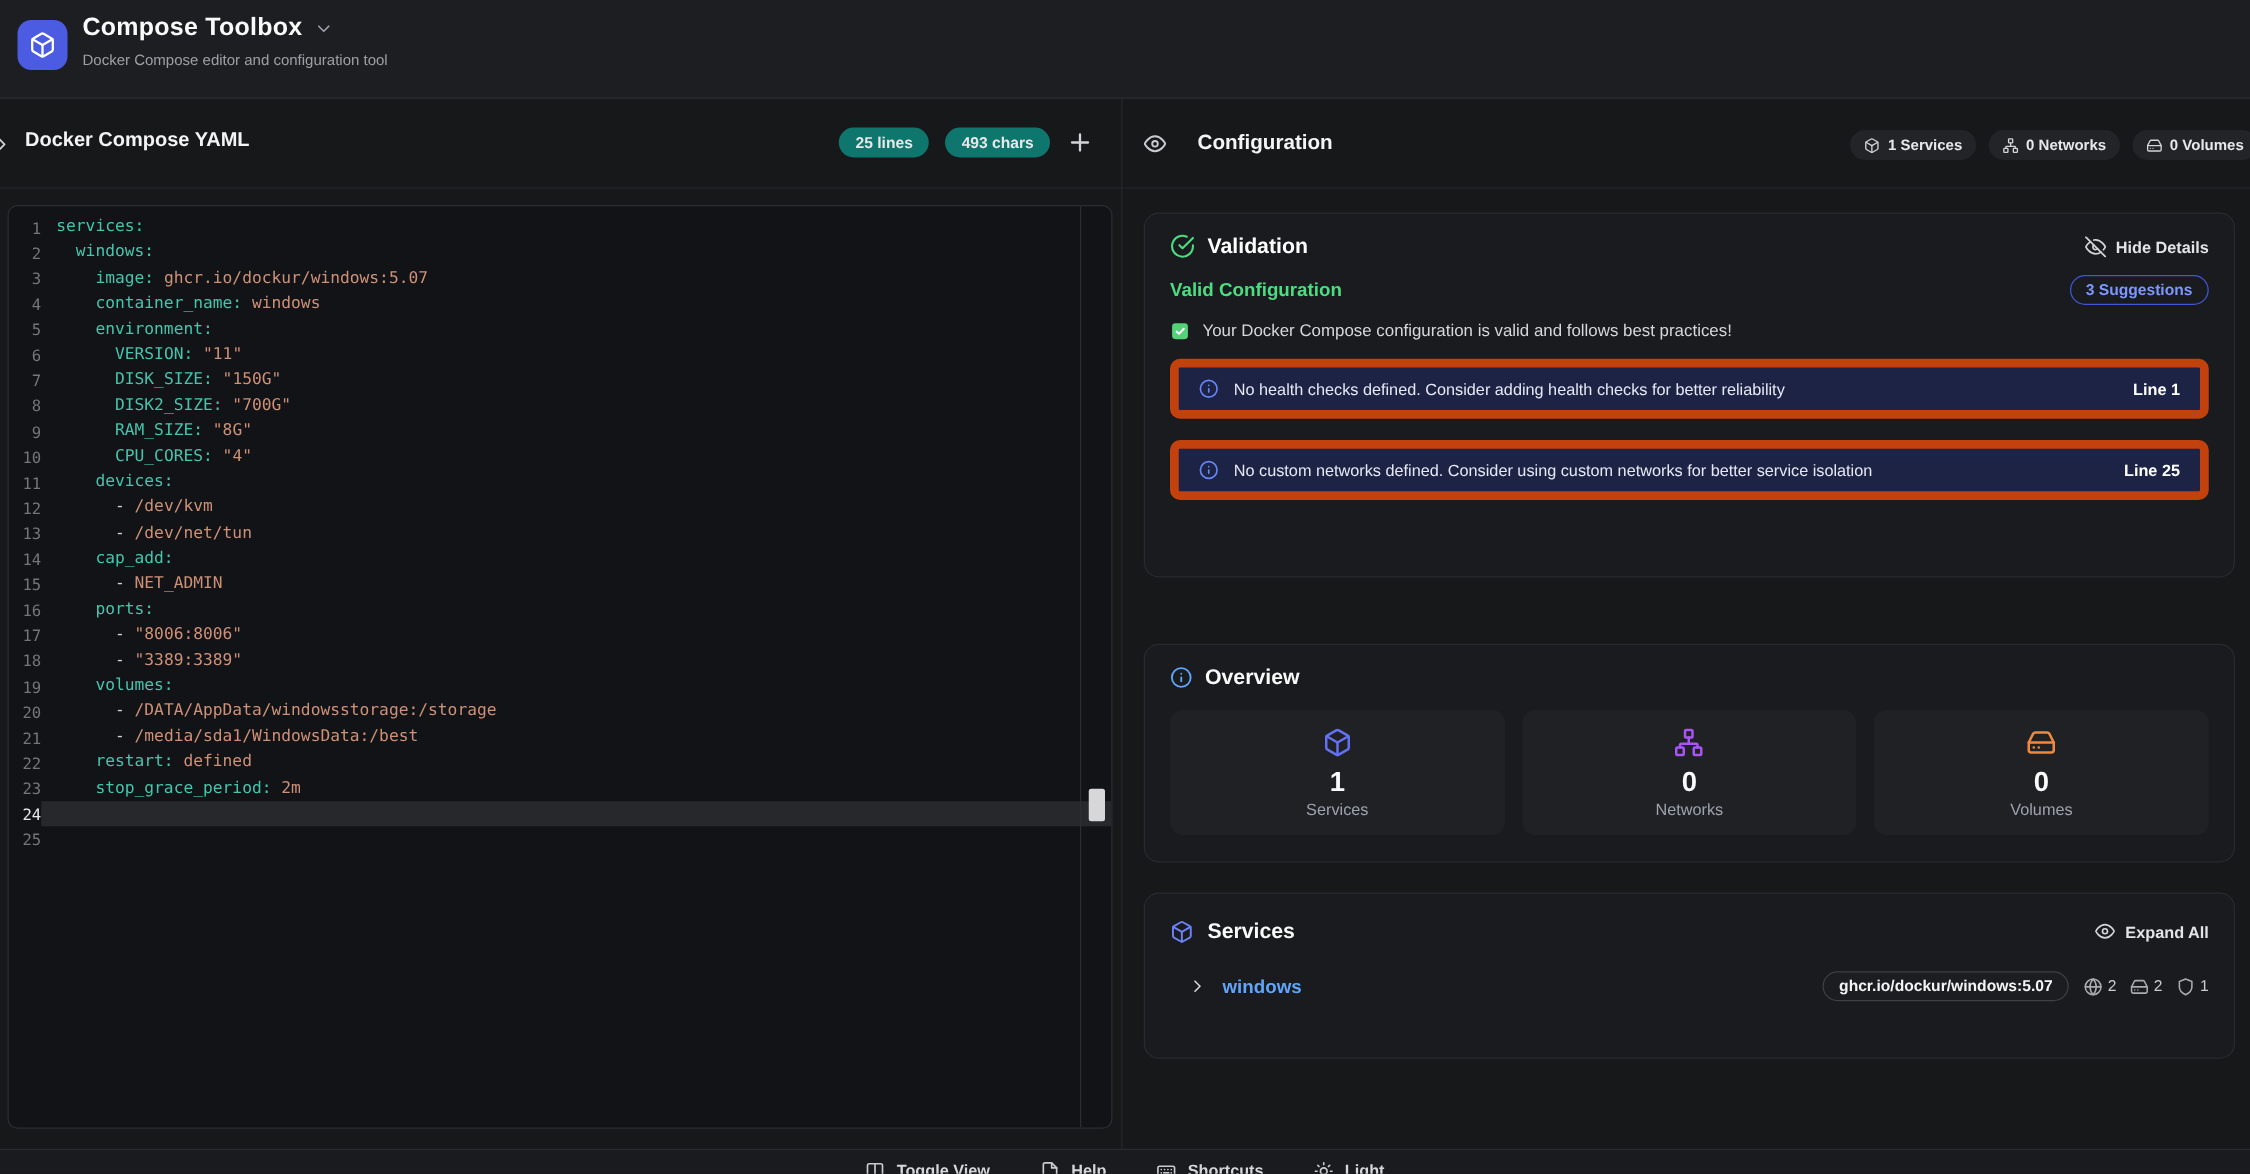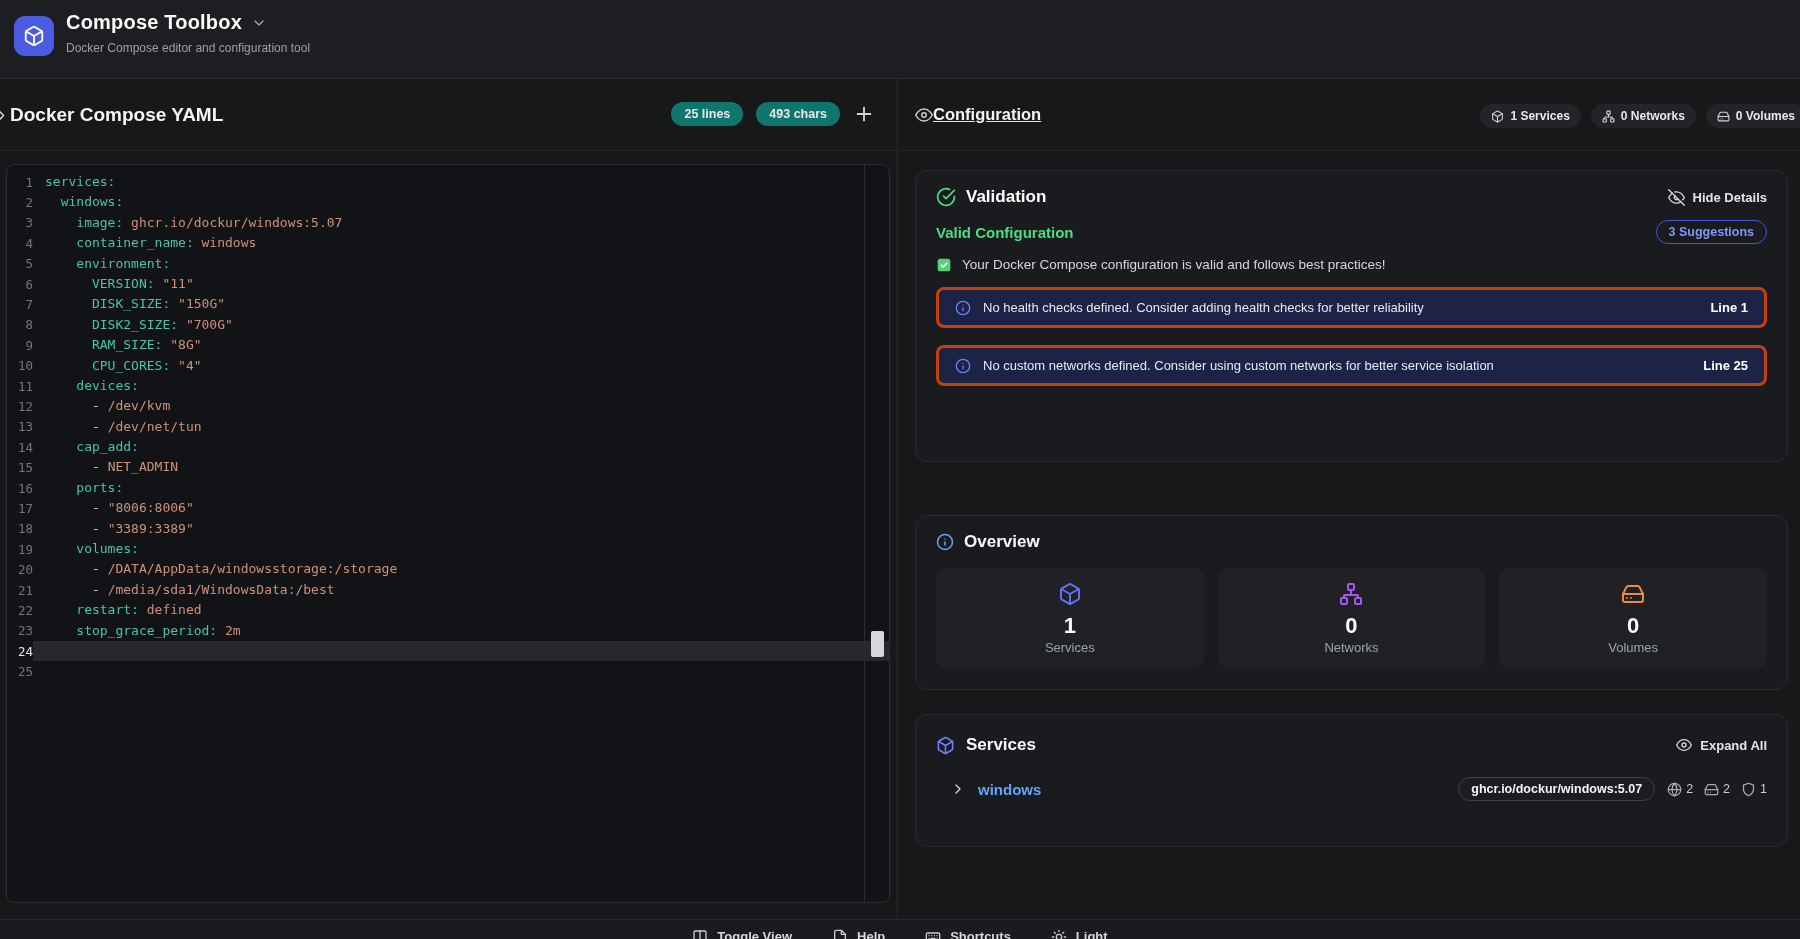--- a/index.html
+++ b/index.html
@@ -21,41 +21,41 @@
   .app-caret { width:16px; height:16px; color:#9ca3af; }
   .app-sub { position:absolute; left:66px; top:41px; font-size:12px; color:#9ba0a6; }
 
   
   .left-panel { position:absolute; left:0; top:79px; width:897px; bottom:0; }
   .v-divider { position:absolute; left:897px; top:79px; bottom:20px; width:1px; background:#27282b; }
   .right-panel { position:absolute; left:898px; top:79px; right:0; bottom:20px; overflow:hidden; }
 
   .panel-head { position:absolute; top:0; left:0; right:0; height:72px; border-bottom:1px solid #242528; }
   .lp-chevron { position:absolute; left:-7px; top:28px; width:17px; height:17px; color:#d4d4d8; }
-  .lp-title { position:absolute; left:10px; top:25px; font-size:19px; font-weight:700; color:#f4f4f5; }
+  .lp-title { position:absolute; left:20px; top:25px; font-size:16px; font-weight:700; color:#f4f4f5; }
   .lp-badges { position:absolute; right:22px; top:23px; display:flex; align-items:center; gap:13px; }
   .pill { background:#0f766e; border-radius:13px; padding:5px 13px; font-size:12.5px; font-weight:700; color:#e8e8ea; white-space:nowrap; }
   .plus-btn { width:22px; height:22px; color:#d4d4d8; background:none; border:none; cursor:pointer; padding:0; }
 
   
   .editor { position:absolute; left:6px; top:85px; width:884px; bottom:36px; background:#121316; border:1px solid #2c2d31; border-radius:8px; overflow:hidden; }
   .code-scroll { position:absolute; left:0; right:0; top:7px; }
   .code-line { display:flex; height:20.4px; align-items:center; font-family:"DejaVu Sans Mono", monospace; font-size:13px; cursor:text; }
   .ln { width:26px; flex:none; text-align:right; color:#72767c; font-size:12.5px; }
   .code-content { flex:1; white-space:pre; padding-left:12px; height:100%; line-height:20.4px; color:#d4d4d4; }
   .code-line.active .code-content { background:#27282c; }
   .code-line.active .ln { color:#e8e8ea; }
   .tok-k { color:#45c5ad; }
   .tok-v { color:#ce9178; }
   .tok-d { color:#d4d4d4; }
   .sb-line { position:absolute; top:0; bottom:0; right:24px; width:1px; background:#2c2d31; }
   .sb-thumb { position:absolute; right:5px; top:466px; width:13px; height:26px; background:#d7d7d9; border-radius:2px; cursor:default; }
 
   
-  .rp-title-row { position:absolute; left:17px; top:26px; display:flex; align-items:center; gap:0;text-decoration:underline; }
+  .rp-title-row { position:absolute; left:17px; top:26px; display:flex; align-items:center; gap:25px; }
   .rp-eye { width:18px; height:18px; color:#c9cbce; }
   .rp-title { font-size:16.5px; font-weight:700; color:#f4f4f5; }
   .rp-badges { position:absolute; right:-6px; top:25px; display:flex; align-items:center; gap:10px; }
   .rp-badge { display:flex; align-items:center; gap:6px; background:#232427; border-radius:13px; padding:5px 11px; font-size:12px; font-weight:700; color:#e8e8ea; white-space:nowrap; }
   .rp-badge .icn { width:13px; height:13px; color:#d4d4d8; }
 
   .rp-body { position:absolute; top:72px; left:17px; right:12px; bottom:0; }
   .card { background:#1a1b1e; border:1px solid #292a2e; border-radius:12px; padding:16px 20px; }
 
   
@@ -65,21 +65,21 @@
   .val-check { width:20px; height:20px; color:#4ade80; }
   .val-title { font-size:17px; font-weight:700; color:#ffffff; }
   .ghost-btn { display:flex; align-items:center; gap:8px; background:none; border:none; color:#e4e4e7; font-size:13px; font-weight:600; font-family:inherit; cursor:pointer; }
   .ghost-btn .icn { width:17px; height:17px; color:#d4d4d8; }
   .val-status-row { margin-top:13px; display:flex; align-items:center; justify-content:space-between; }
   .val-status { font-size:15px; font-weight:600; color:#4ade80; }
   .sugg-badge { border:1px solid #4056d6; color:#7e97ff; border-radius:13px; padding:4px 12px; font-size:12.5px; font-weight:700; background:none; font-family:inherit; cursor:pointer; }
   .val-msg { margin-top:13px; display:flex; gap:10px; font-size:13.5px; color:#d6d7d9; }
   .msg-check { width:16px; height:16px; color:#53d27a; }
   .sugg-list { margin-top:14px; display:flex; flex-direction:column; gap:17px; }
-  .sugg-row { height:41px; background:#1d2344; border:3px solid #c2410c; border-radius:8px; display:flex; align-items:center; padding:17px 16px; gap:12px; cursor:pointer; }
+  .sugg-row { height:41px; background:#1d2344; border:7px solid #c2410c; border-radius:8px; display:flex; align-items:center; padding:17px 16px; gap:12px; cursor:pointer; }
   .sugg-row .icn { width:16px; height:16px; color:#6486f6; }
   .sugg-text { flex:1; font-size:13px; color:#e6e9f5; }
   .sugg-line { font-size:13px; font-weight:700; color:#ffffff; }
 
   
   .card-overview { margin-top:53px; height:175px; }
   .ov-head { display:flex; align-items:center; gap:10px; }
   .ov-info { width:18px; height:18px; color:#60a5fa; }
   .ov-title, .sv-title { font-size:17px; font-weight:700; color:#fafafa; }
   .stats-row { margin-top:16px; display:grid; grid-template-columns:1fr 1fr 1fr; gap:14px; }

